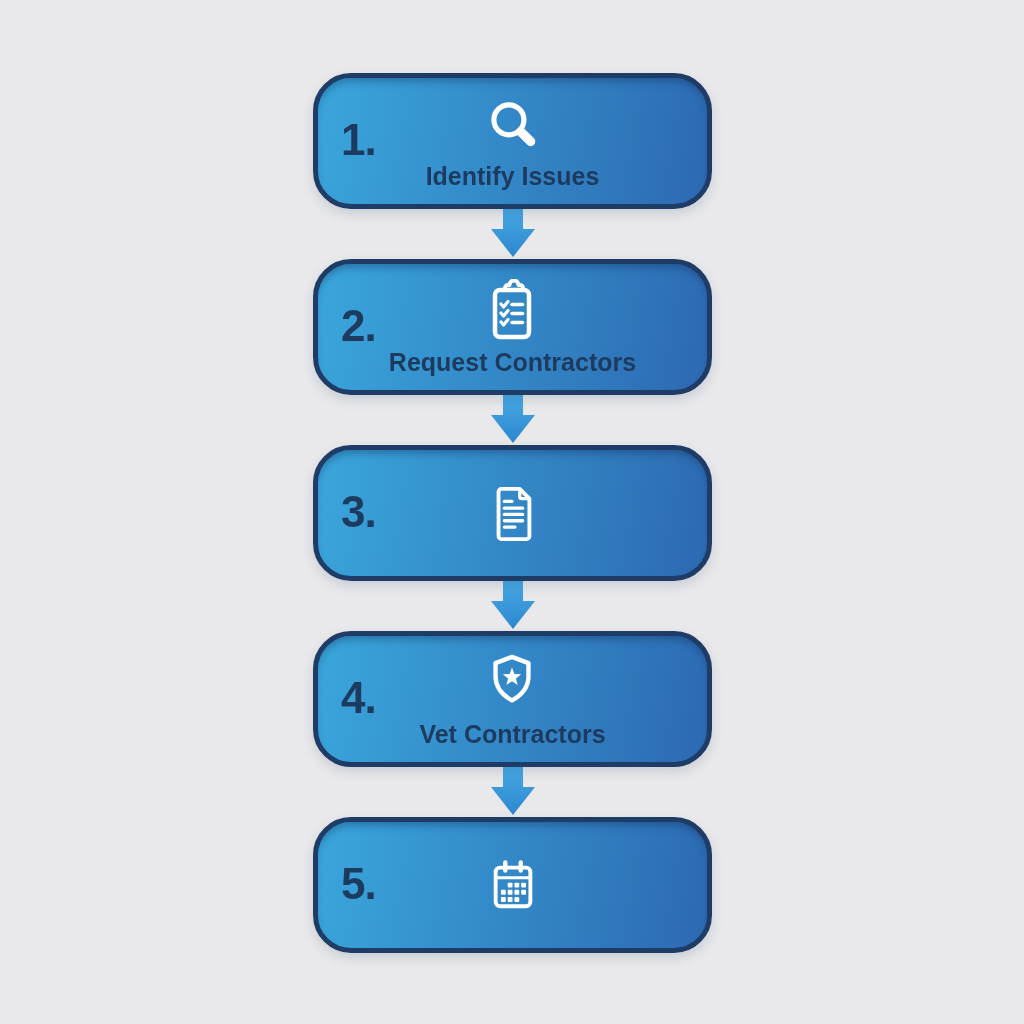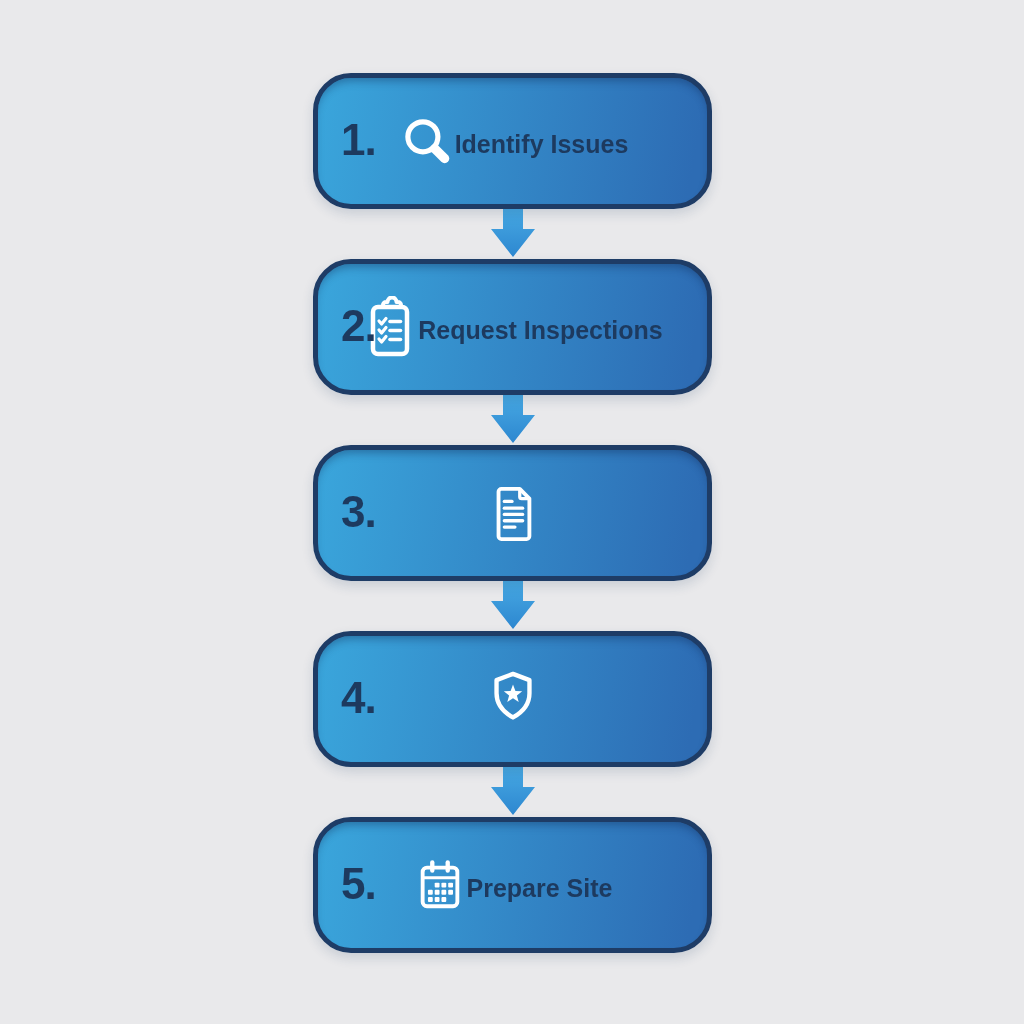--- a/index.html
+++ b/index.html
@@ -36,21 +36,21 @@
   }
   .step-number{
     position:absolute;
     left:23px;top:50%;
     transform:translateY(-52%);
     font-size:44px;font-weight:bold;
     color:var(--text);
     letter-spacing:-1px;
   }
   .step-content{
-    display:flex;flex-direction:row;align-items:center;
+    display:flex;flex-direction:column;align-items:center;
     padding-top:2px;
   }
   .icon{display:block;height:64px;display:flex;align-items:center;justify-content:center;}
   .step-label{
     margin-top:5px;
     font-size:25px;font-weight:bold;
     color:var(--text);
     white-space:nowrap;
   }
   .arrow{
@@ -99,21 +99,21 @@
             <rect x="11" y="11" width="34" height="47" rx="5" stroke="#fff" stroke-width="4.5"></rect>
             <path d="M21,11 v-2 a3,3 0 0 1 3,-3 h1.5 a4.5,4.5 0 0 1 9,0 H36 a3,3 0 0 1 3,3 v2" stroke="#fff" stroke-width="4" stroke-linejoin="round"></path>
             <path d="M17,25 l2.6,3 l4.4,-5.5" stroke="#fff" stroke-width="3.2" stroke-linecap="round" stroke-linejoin="round"></path>
             <line x1="28" y1="25.5" x2="38.5" y2="25.5" stroke="#fff" stroke-width="3.6" stroke-linecap="round"></line>
             <path d="M17,34 l2.6,3 l4.4,-5.5" stroke="#fff" stroke-width="3.2" stroke-linecap="round" stroke-linejoin="round"></path>
             <line x1="28" y1="34.5" x2="38.5" y2="34.5" stroke="#fff" stroke-width="3.6" stroke-linecap="round"></line>
             <path d="M17,43 l2.6,3 l4.4,-5.5" stroke="#fff" stroke-width="3.2" stroke-linecap="round" stroke-linejoin="round"></path>
             <line x1="28" y1="43.5" x2="38.5" y2="43.5" stroke="#fff" stroke-width="3.6" stroke-linecap="round"></line>
           </svg>
         </span>
-        <div class="step-label">Request Inspections</div>
+        <div class="step-label">Request Contractors</div>
       </div>
     </div>
 
     <div class="arrow">
       <svg width="56" height="50" viewBox="0 0 56 50">
         <path d="M18,0 H38 V20 H50 L28,48 L6,20 H18 Z" fill="url(#ag)"></path>
       </svg>
     </div>
 
     <div class="step">
@@ -141,20 +141,21 @@
 
     <div class="step">
       <div class="step-number">4.</div>
       <div class="step-content">
         <span class="icon">
           <svg width="56" height="62" viewBox="0 0 56 64" fill="none">
             <path d="M28,5 L45,11.5 V25 c0,13 -8,20 -17,25 C19,45 11,38 11,25 V11.5 Z" stroke="#fff" stroke-width="4.5" stroke-linejoin="round"></path>
             <polygon points="28,16 30.5,22.6 37.5,22.9 32,27.3 33.9,34.1 28,30.2 22.1,34.1 24,27.3 18.5,22.9 25.5,22.6" fill="#fff"></polygon>
           </svg>
         </span>
+        <div class="step-label">Vet Contractors</div>
       </div>
     </div>
 
     <div class="arrow">
       <svg width="56" height="50" viewBox="0 0 56 50">
         <path d="M18,0 H38 V20 H50 L28,48 L6,20 H18 Z" fill="url(#ag)"></path>
       </svg>
     </div>
 
     <div class="step">
@@ -173,18 +174,17 @@
               <rect x="15.5" y="34" width="5" height="5" rx="1"></rect>
               <rect x="22.5" y="34" width="5" height="5" rx="1"></rect>
               <rect x="29.5" y="34" width="5" height="5" rx="1"></rect>
               <rect x="36.5" y="34" width="5" height="5" rx="1"></rect>
               <rect x="15.5" y="41.5" width="5" height="5" rx="1"></rect>
               <rect x="22.5" y="41.5" width="5" height="5" rx="1"></rect>
               <rect x="29.5" y="41.5" width="5" height="5" rx="1"></rect>
             </g>
           </svg>
         </span>
-        <div class="step-label">Prepare Site</div>
       </div>
     </div>
 
   </div>
 </div>
 
 </body></html>

